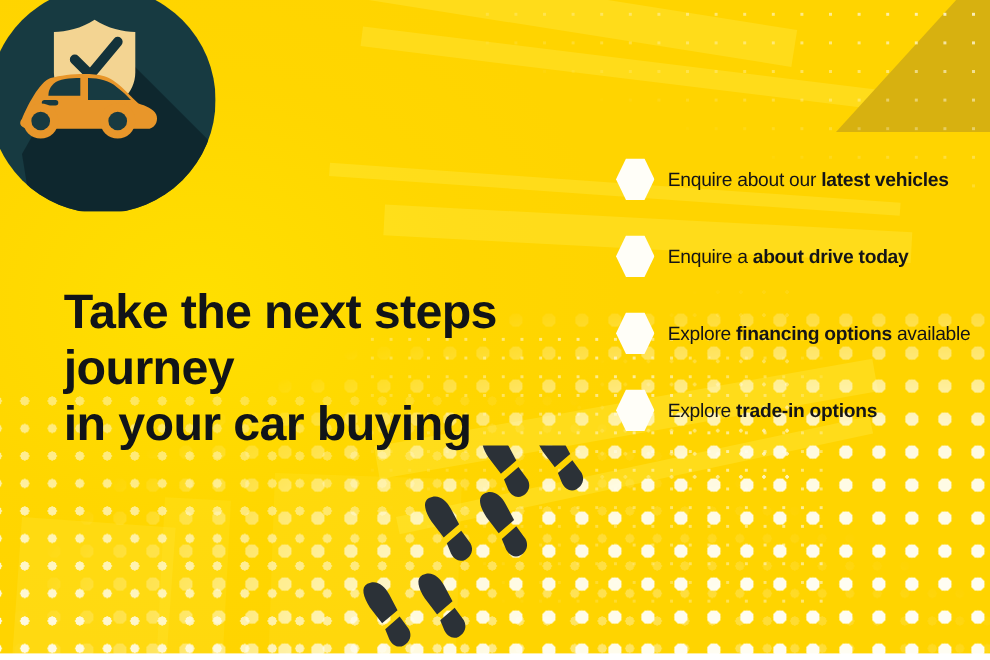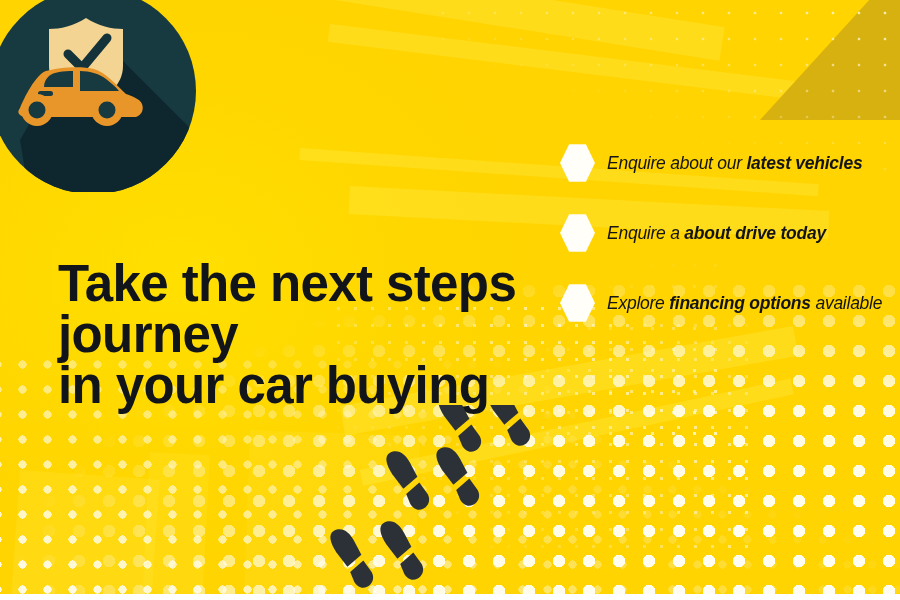--- a/index.html
+++ b/index.html
@@ -100,37 +100,37 @@
   .badge{
     position:absolute;left:-10px;top:-10px;width:206px;height:202px;
   }
   .badge svg{display:block;}
 
   
   .headline{
     position:absolute;left:58px;top:258px;width:470px;
     color:#111418;
     font-weight:700;
-    font-size:51px;
+    font-size:44px;
     line-height:51px;
     letter-spacing:-.6px;
   }
   .headline .hl-line{display:block;white-space:nowrap;}
 
   
   .footprints{position:absolute;left:320px;top:405px;width:250px;height:195px;}
 
   
   .bullets{
     position:absolute;left:560px;top:128px;width:340px;
   }
   .bullet-row{
     position:relative;
     height:70px;
-    display:flex;align-items:center;font-style:italic;
+    display:flex;align-items:center;
   }
   .hexagon{
     flex:0 0 auto;
     width:35px;height:40px;
     margin-right:12px;
     background:#FFFEF8;
     clip-path:polygon(26% 3%, 74% 3%, 100% 50%, 74% 97%, 26% 97%, 0% 50%);
   }
   .bullet-text{
     color:#141417;
@@ -245,17 +245,21 @@
       <div class="bullet-text"><span class="n">Enquire about our </span><span class="b">latest vehicles</span></div>
     </div>
     <div class="bullet-row">
       <div class="hexagon"></div>
       <div class="bullet-text"><span class="n">Enquire a </span><span class="b">about drive today</span></div>
     </div>
     <div class="bullet-row">
       <div class="hexagon"></div>
       <div class="bullet-text"><span class="n">Explore </span><span class="b">financing options</span><span class="n"> available</span></div>
     </div>
+    <div class="bullet-row">
+      <div class="hexagon"></div>
+      <div class="bullet-text"><span class="n">Explore </span><span class="b">trade-in options</span></div>
+    </div>
   </div>
 
   <div class="bottom-strip"></div>
 
 </div>
 
 </body></html>

